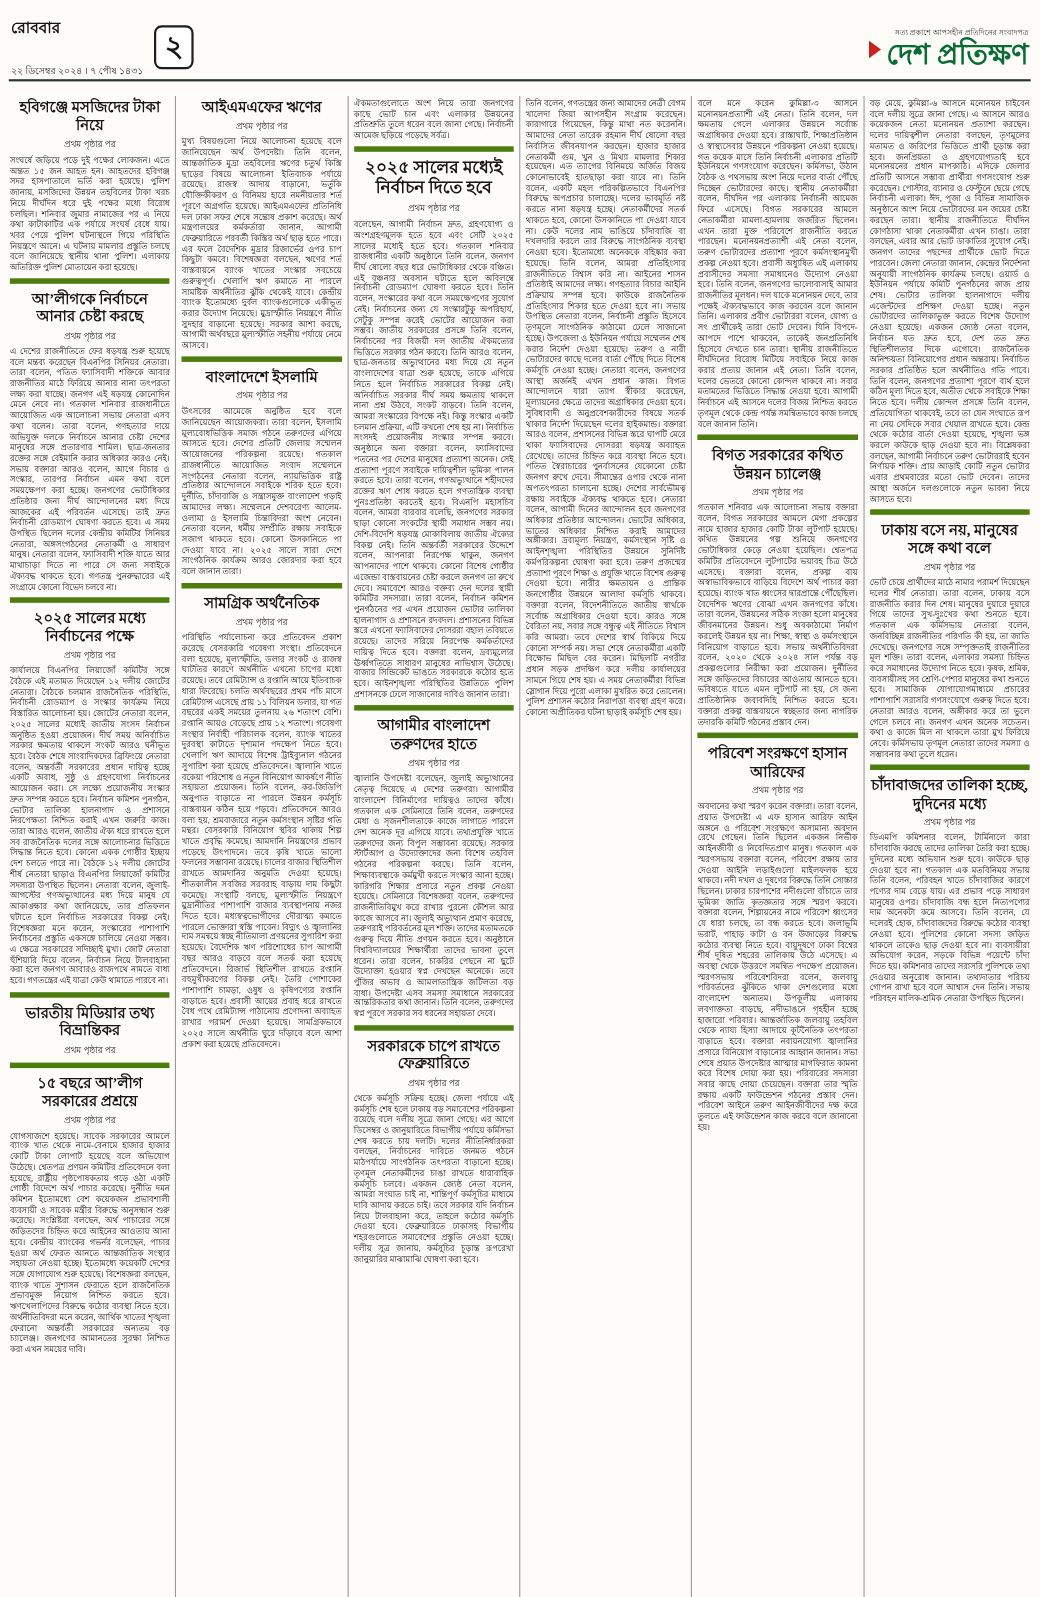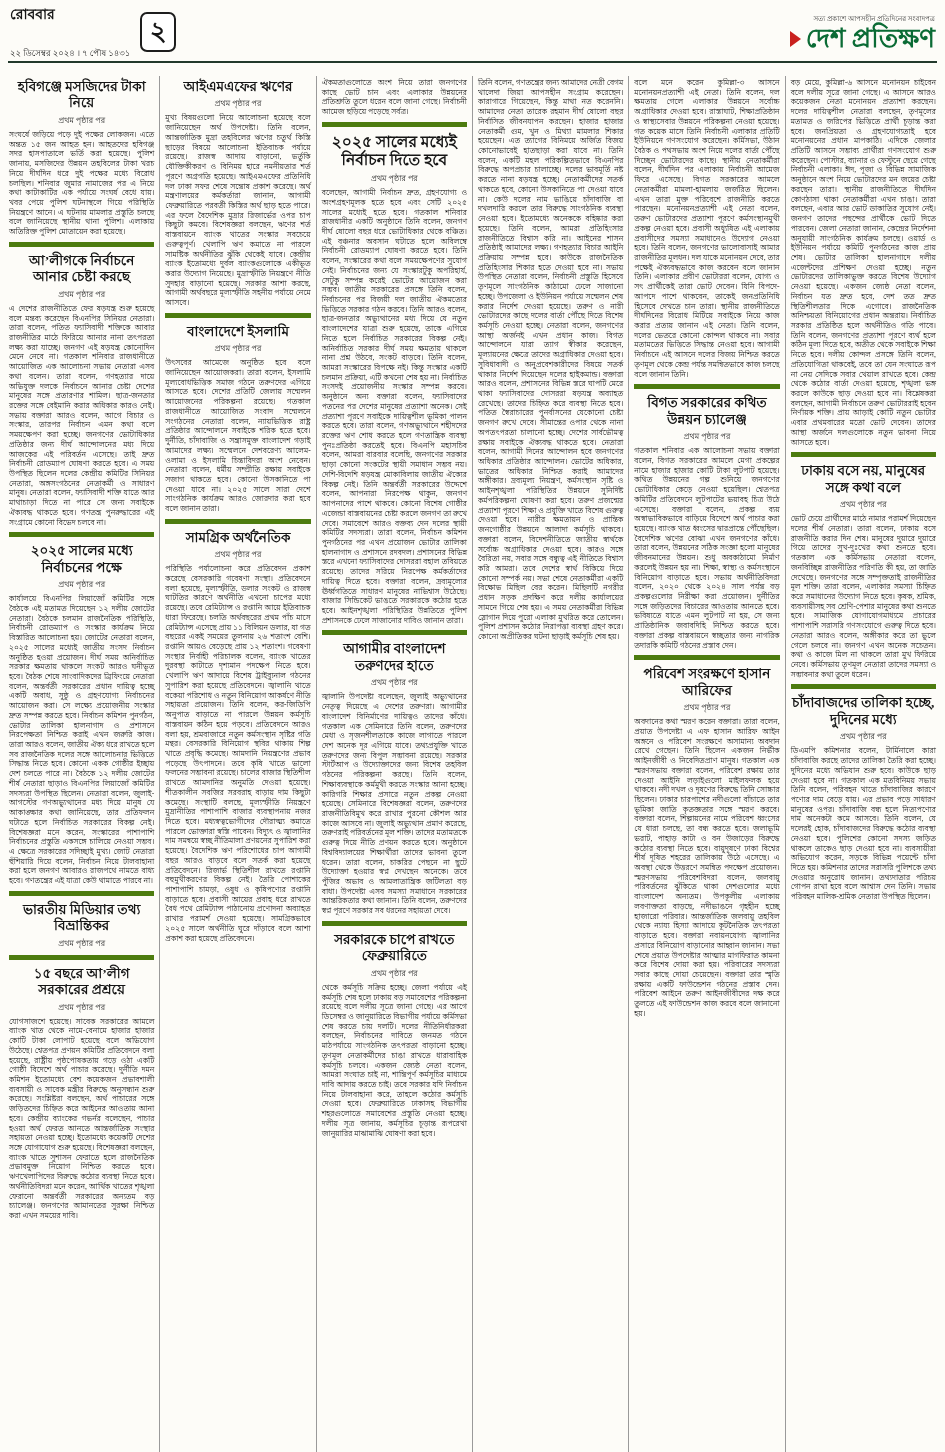--- a/index.html
+++ b/index.html
@@ -4,21 +4,21 @@
 <style>
   * { margin:0; padding:0; box-sizing:border-box; }
   html, body { width:945px; }
   body {
     height:1452px;
     background:#fdfcf8;
     color:#151515;
     font-family:"Liberation Serif", serif;
     overflow:hidden;
   }
-  .page { width:945px; height:1452px; padding:5px 8px 6px;border-radius:13px; }
+  .page { width:945px; height:1452px; padding:16px 8px 6px;border-radius:13px; }
 
   
   .masthead {
     display:flex; align-items:center;
     height:58px;
     border-bottom:2px solid #22392c;
     padding:2px 2px 4px;
   }
   .date-block { display:flex; flex-direction:column; justify-content:center; margin-right:10px; }
   .day { font-size:14px; font-weight:bold; }
@@ -26,21 +26,21 @@
   .page-box {
     width:36px; height:40px;
     border:2.5px solid #1d1d1d; border-radius:7px;
     display:flex; align-items:center; justify-content:center;
     font-size:26px; font-weight:bold; line-height:1;
     margin-right:12px; background:#fff;
   }
   .section-title { font-size:25px; font-weight:bold; letter-spacing:.5px; }
   .logo-block { margin-left:auto; text-align:right; }
   .tagline { font-size:7px; color:#333; margin-bottom:1px; }
-  .paper-name-row { display:flex; align-items:center; justify-content:flex-end; gap:5px; }
+  .paper-name-row { display:flex; align-items:flex-start; justify-content:flex-end; gap:5px; }
   .logo-mark {
     width:0; height:0; display:inline-block;
     border-left:11px solid #c9211e;
     border-top:8px solid transparent;
     border-bottom:8px solid transparent;
   }
   .paper-name { font-size:26px; font-weight:bold; color:#0b6b35; line-height:1; }
 
   
   .columns { display:flex; height:1376px; overflow:hidden; margin-top:13px; }

